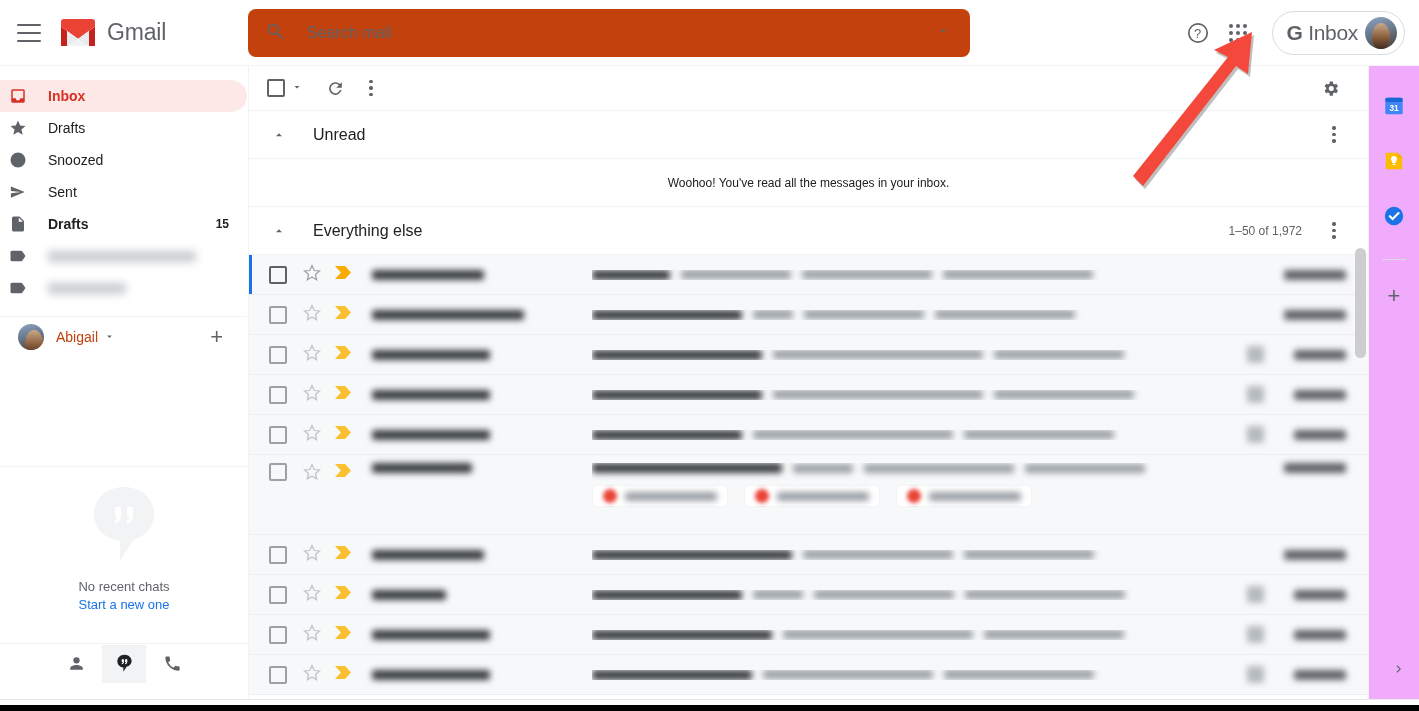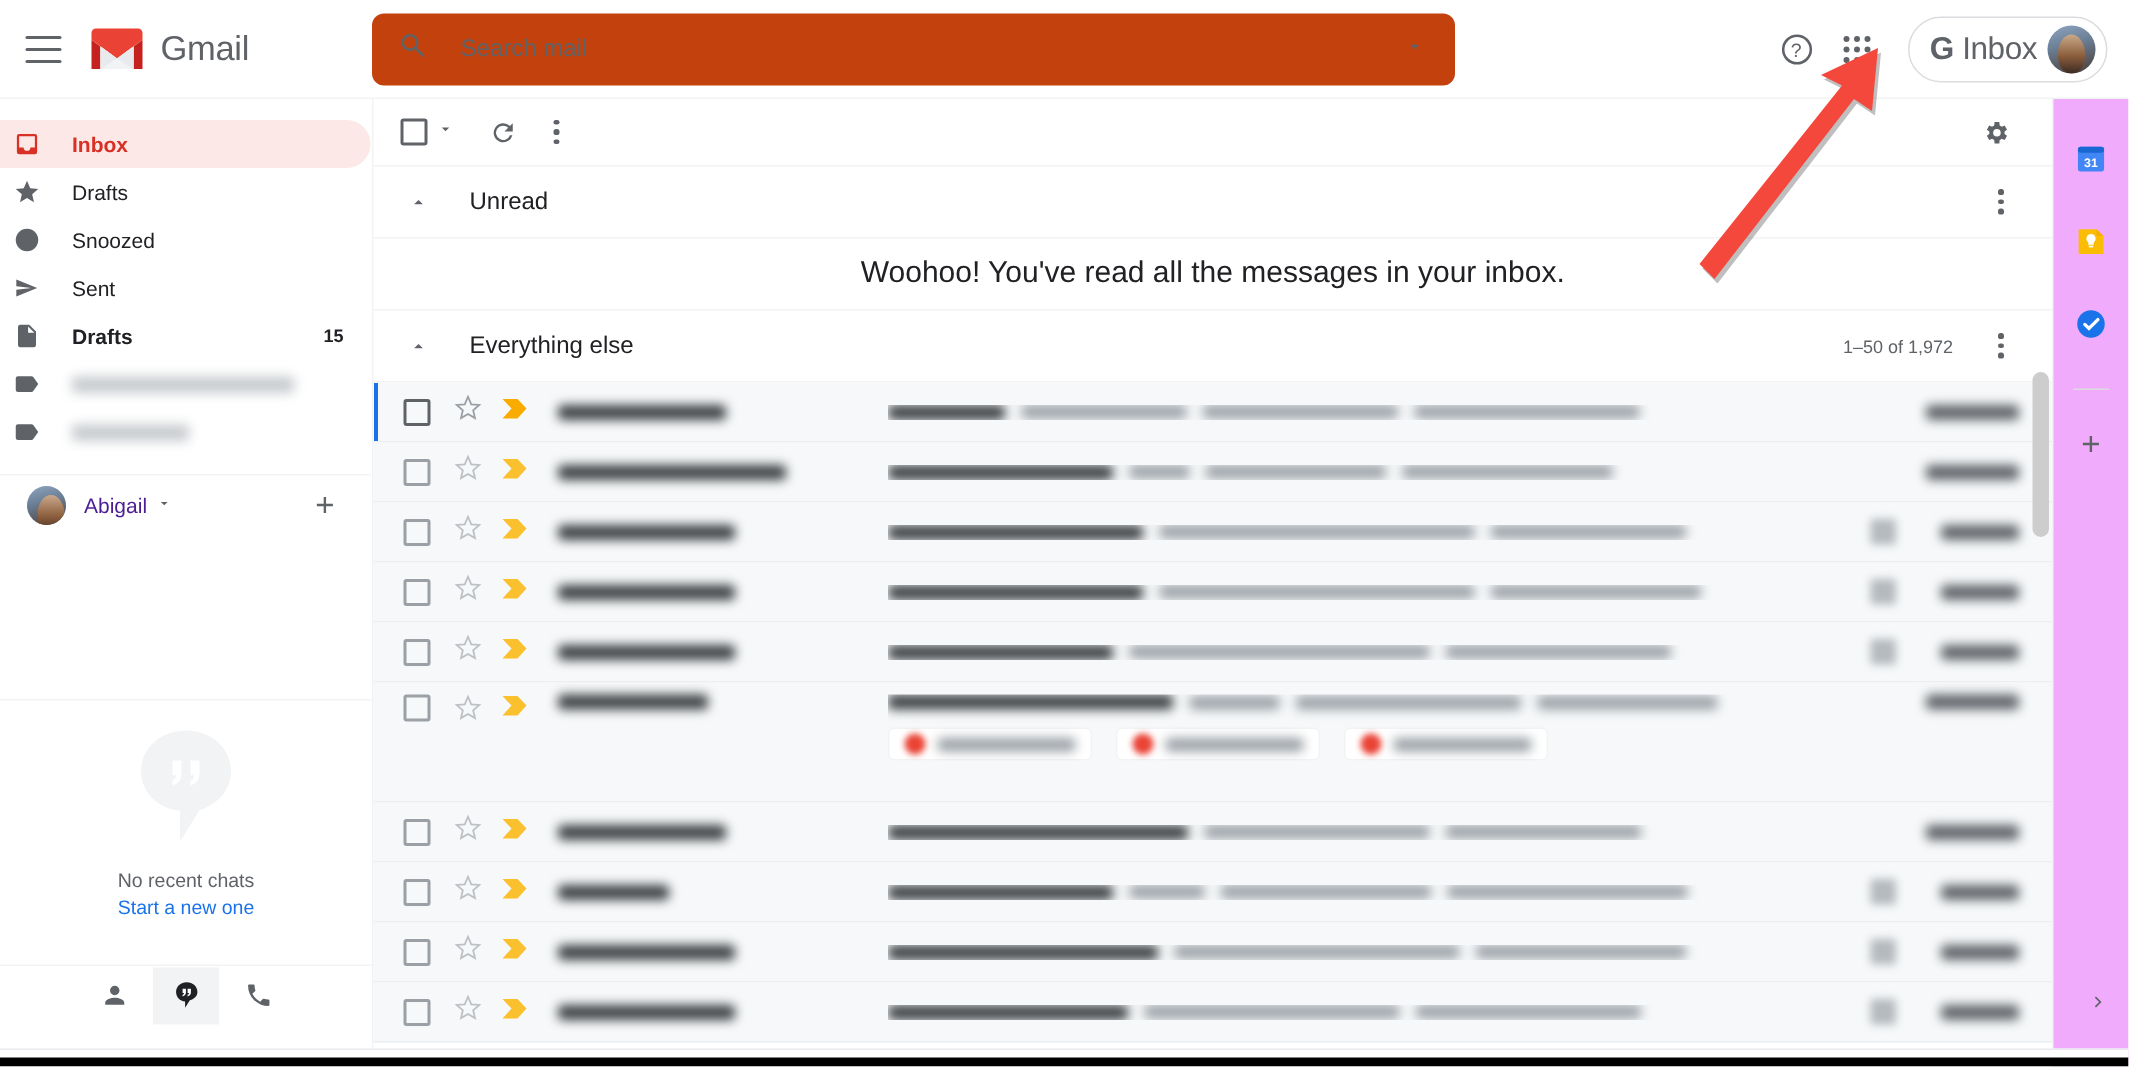--- a/index.html
+++ b/index.html
@@ -76,21 +76,21 @@
   .nav-ico { width:20px; height:20px; margin-right:20px; flex:none;
     display:flex; align-items:center; justify-content:center; }
   .nav-label { font-size:14px; color:#202124; }
   .nav-item.active .nav-label { color:#d93025; font-weight:700; }
   .nav-item.bold .nav-label { font-weight:700; }
   .nav-count { margin-left:auto; margin-right:18px; font-size:12px; color:#202124; font-weight:700; }
   .blurred-label { filter:blur(4px); background:#9aa0a6; height:11px; border-radius:2px; opacity:.55; }
 
   .acct-row { margin-top:12px; height:40px; display:flex; align-items:center;
     border-top:1px solid #f1f3f4; padding-left:18px; }
-  .acct-name { font-size:14px; color:#4c1d95; margin-left:12px; }
+  .acct-name { font-size:14px; color:#c2410c; margin-left:12px; }
   .acct-caret { margin-left:6px; }
   .acct-plus { margin-left:auto; margin-right:24px; font-size:22px; color:#5f6368;
     line-height:1; cursor:pointer; }
 
   .chat-empty { position:absolute; top:400px; left:0; width:248px;
     display:flex; flex-direction:column; align-items:center;
     border-top:1px solid #f1f3f4; padding-top:18px; }
   .hangout-bubble { width:66px; height:80px; position:relative; margin-bottom:14px; }
   .chat-none { font-size:13px; color:#5f6368; }
   .chat-new { font-size:13px; color:#1a73e8; cursor:pointer; margin-top:3px; }
@@ -116,21 +116,21 @@
 
   .section-hdr { height:48px; display:flex; align-items:center; padding-left:18px;
     border-bottom:1px solid #f1f3f4; }
   .sec-caret { width:24px; display:flex; justify-content:center; cursor:pointer; }
   .sec-title { font-size:16px; color:#202124; margin-left:22px; }
   .sec-count { margin-left:auto; font-size:12px; color:#5f6368; }
   .sec-kebab { margin-left:18px; margin-right:20px; width:28px; height:28px;
     display:flex; align-items:center; justify-content:center; cursor:pointer; border-radius:50%; }
 
   .empty-note { height:48px; display:flex; align-items:center; justify-content:center;
-    font-size:20px; color:#202124; border-bottom:1px solid #f1f3f4; }
+    font-size:12px; color:#202124; border-bottom:1px solid #f1f3f4; }
 
   .row { height:40px; display:flex; align-items:center; position:relative;
     background:#f6f8f9; border-bottom:1px solid #eceff1; cursor:pointer; }
   .row.first { box-shadow: inset 3px 0 0 #1a73e8; }
   .row.tall { height:80px; align-items:flex-start; padding-top:8px; }
   .row-cb { width:18px; height:18px; border:2px solid #9aa0a6; border-radius:2px;
     margin-left:20px; flex:none; cursor:pointer; }
   .row.first .row-cb { border-color:#5f6368; }
   .star { margin-left:16px; flex:none; cursor:pointer; }
   .imp { margin-left:14px; flex:none; cursor:pointer; }

